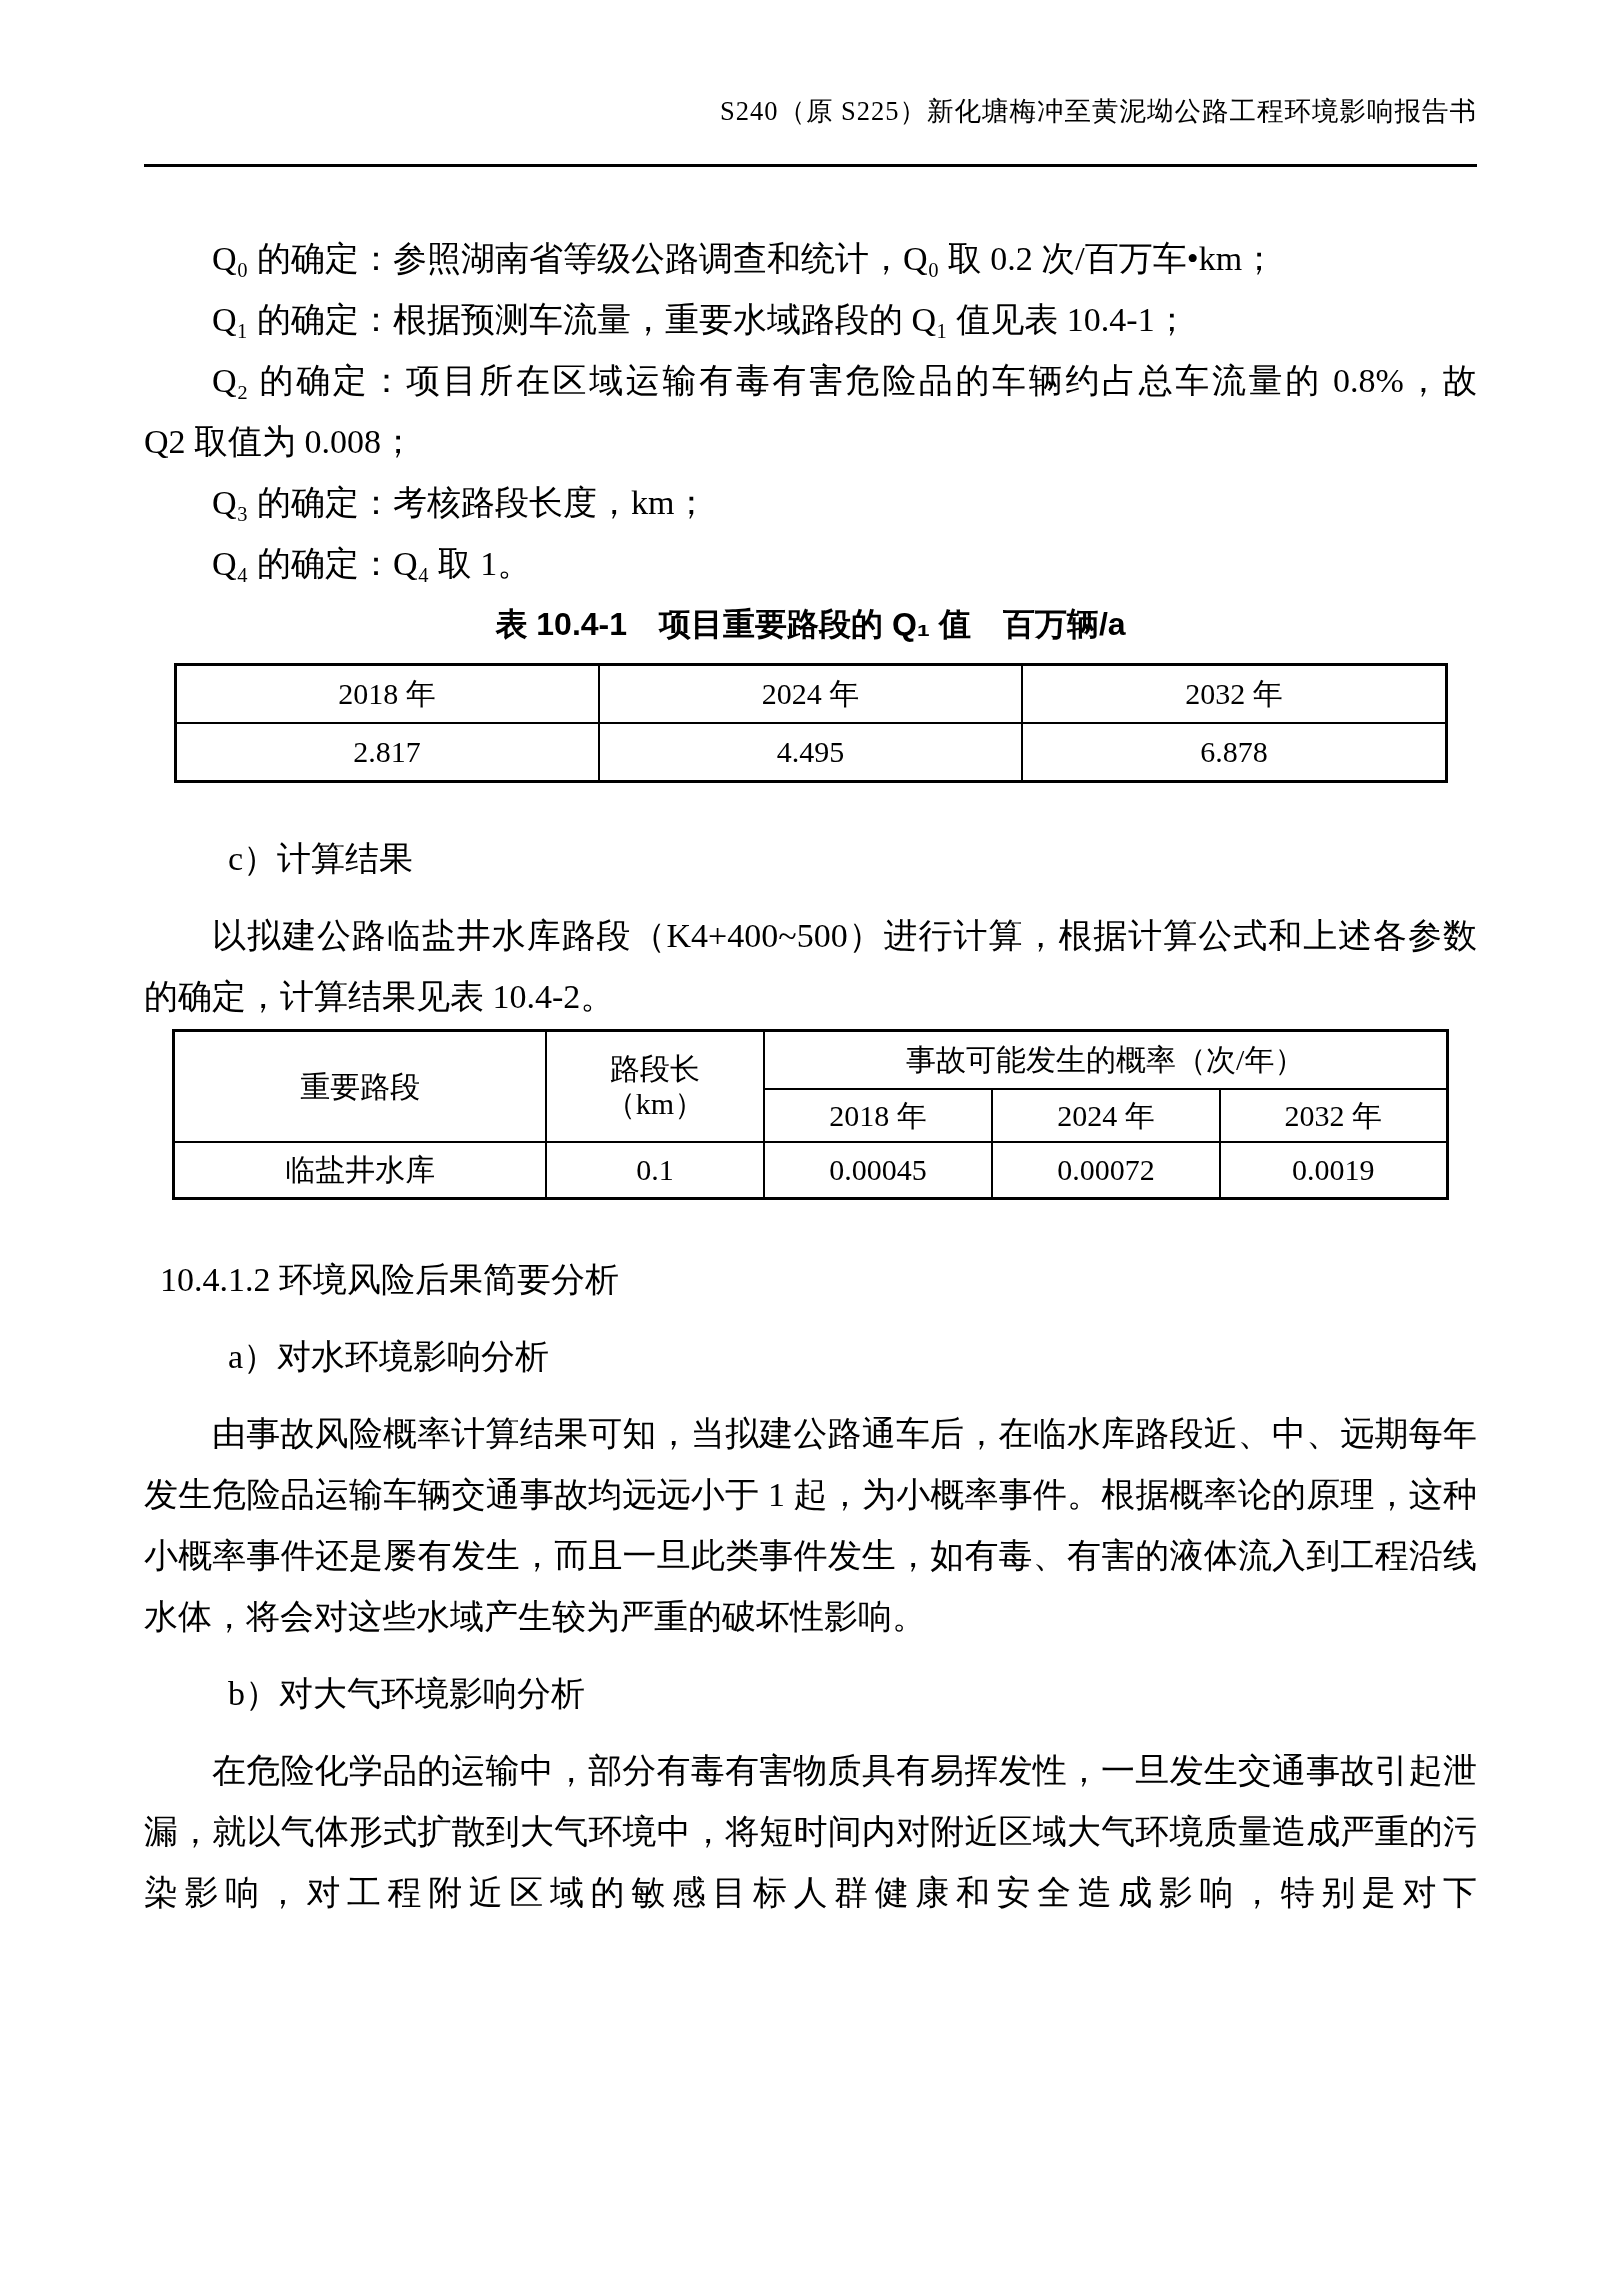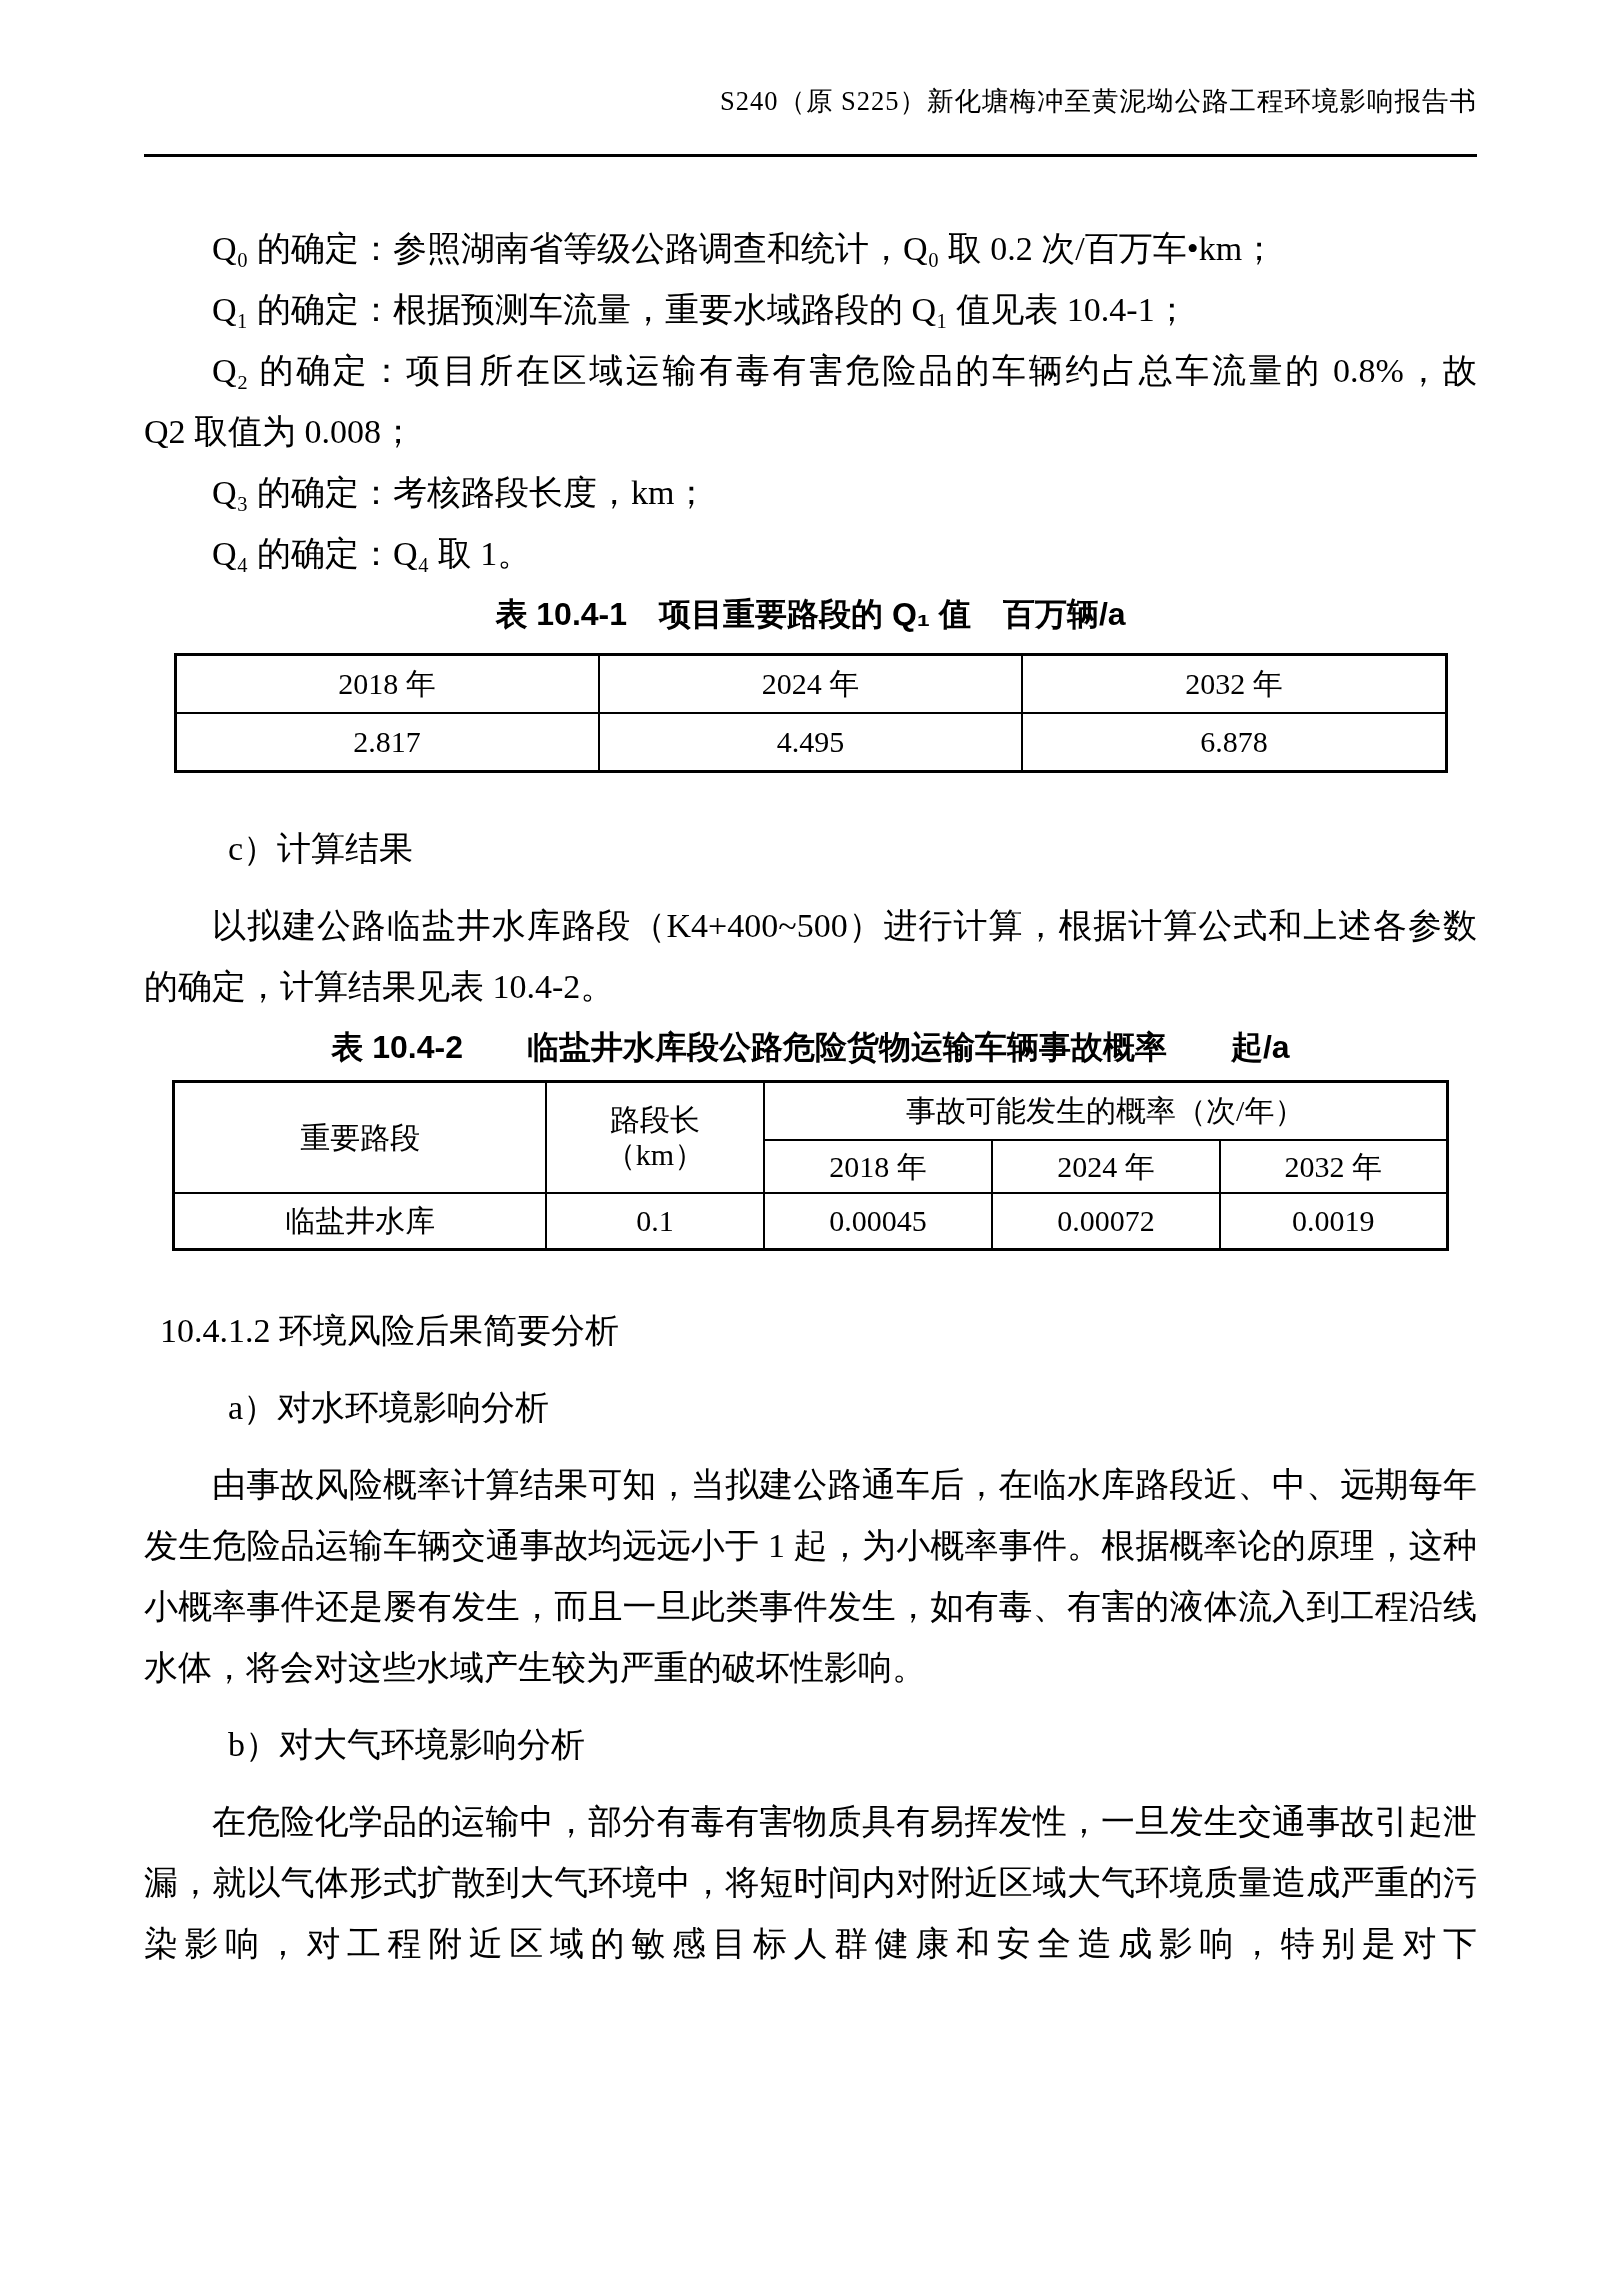--- a/index.html
+++ b/index.html
@@ -1,21 +1,21 @@
 <!DOCTYPE html>
 <html><head>
 <meta charset="utf-8">
 <style>
   html,body { margin:0; padding:0; background:#ffffff; }
   .page {
     position:relative;
     width:1621px; height:2293px;
     background:#ffffff;
     box-sizing:border-box;
-    padding:2px 144px;
+    padding:12px 144px;
     font-family:"Liberation Serif","DejaVu Serif",serif;
     color:#000;
     overflow:hidden;
   }
   
   .header {
     padding-top:84px;
     padding-bottom:37px;
     border-bottom:3.9px solid #000;
     text-align:right;
@@ -111,21 +111,20 @@
         <td>2.817</td>
         <td>4.495</td>
         <td>6.878</td>
       </tr>
     </tbody>
       </table>
 
     <p class="para heading mt-c">c）计算结果</p>
     <p class="para">以拟建公路临盐井水库路段（K4+400~500）进行计算，根据计算公式和上述各参数的确定，计算结果见表 10.4-2。</p>
 
-    <p class="tbl-caption">表 10.4-2　　临盐井水库段公路危险货物运输车辆事故概率　　起/a</p>
 
     <table class="doc-table t2">
       <colgroup>
         <col style="width:372px">
         <col style="width:218px">
         <col style="width:228px">
         <col style="width:228px">
         <col style="width:227px">
       </colgroup>
       <tbody>

